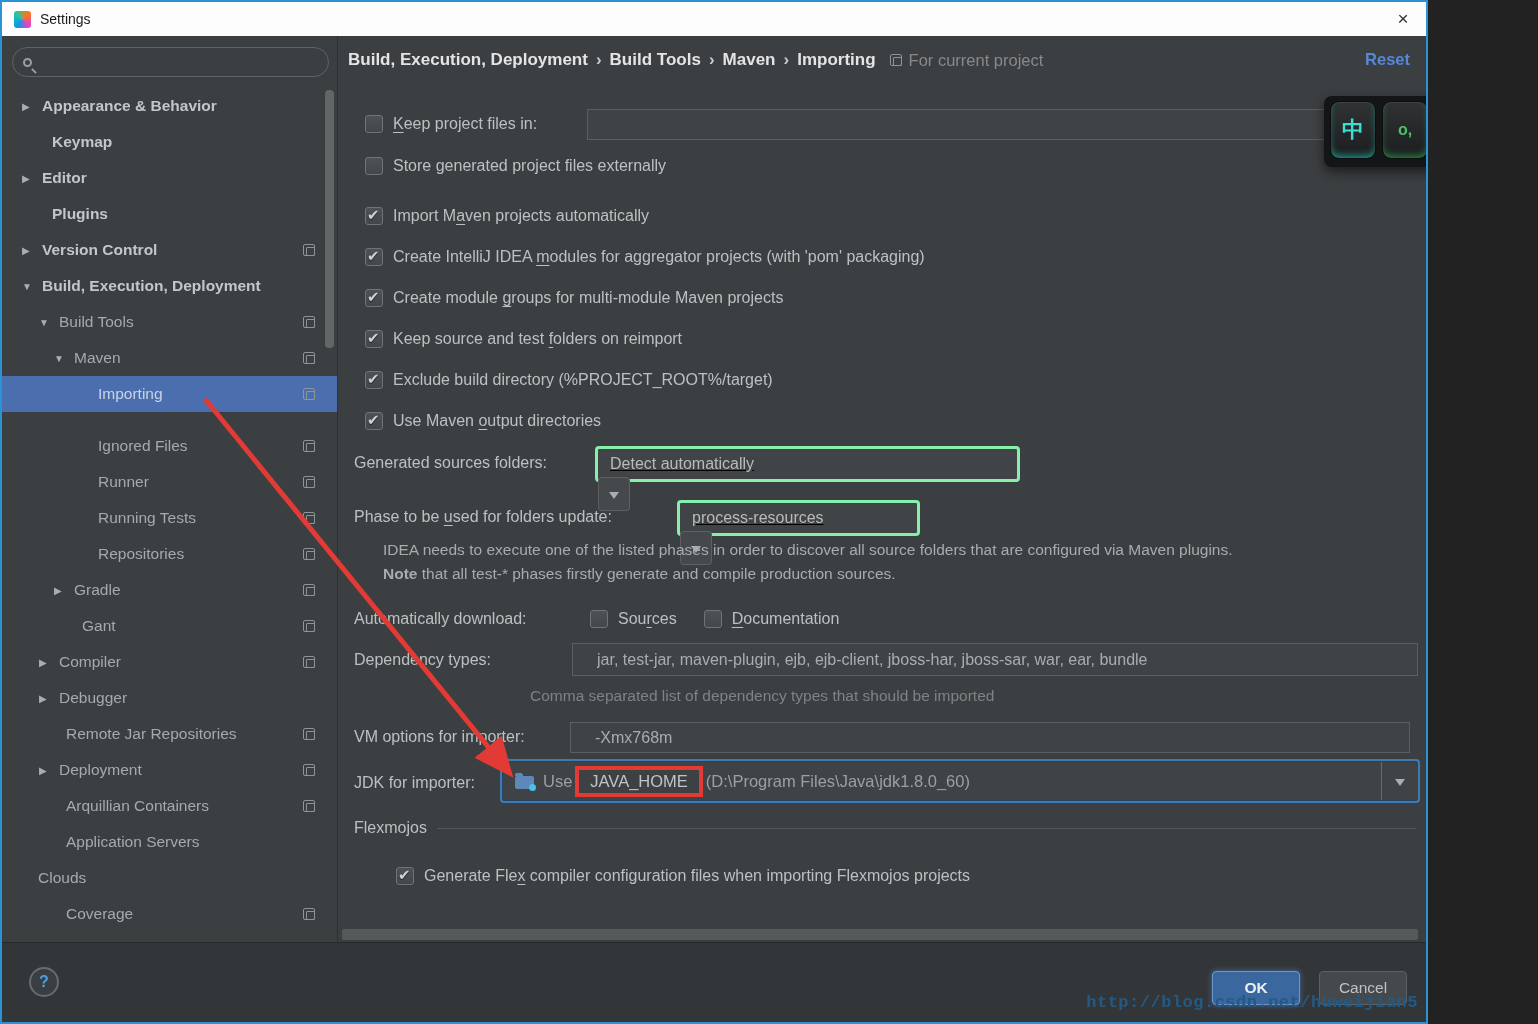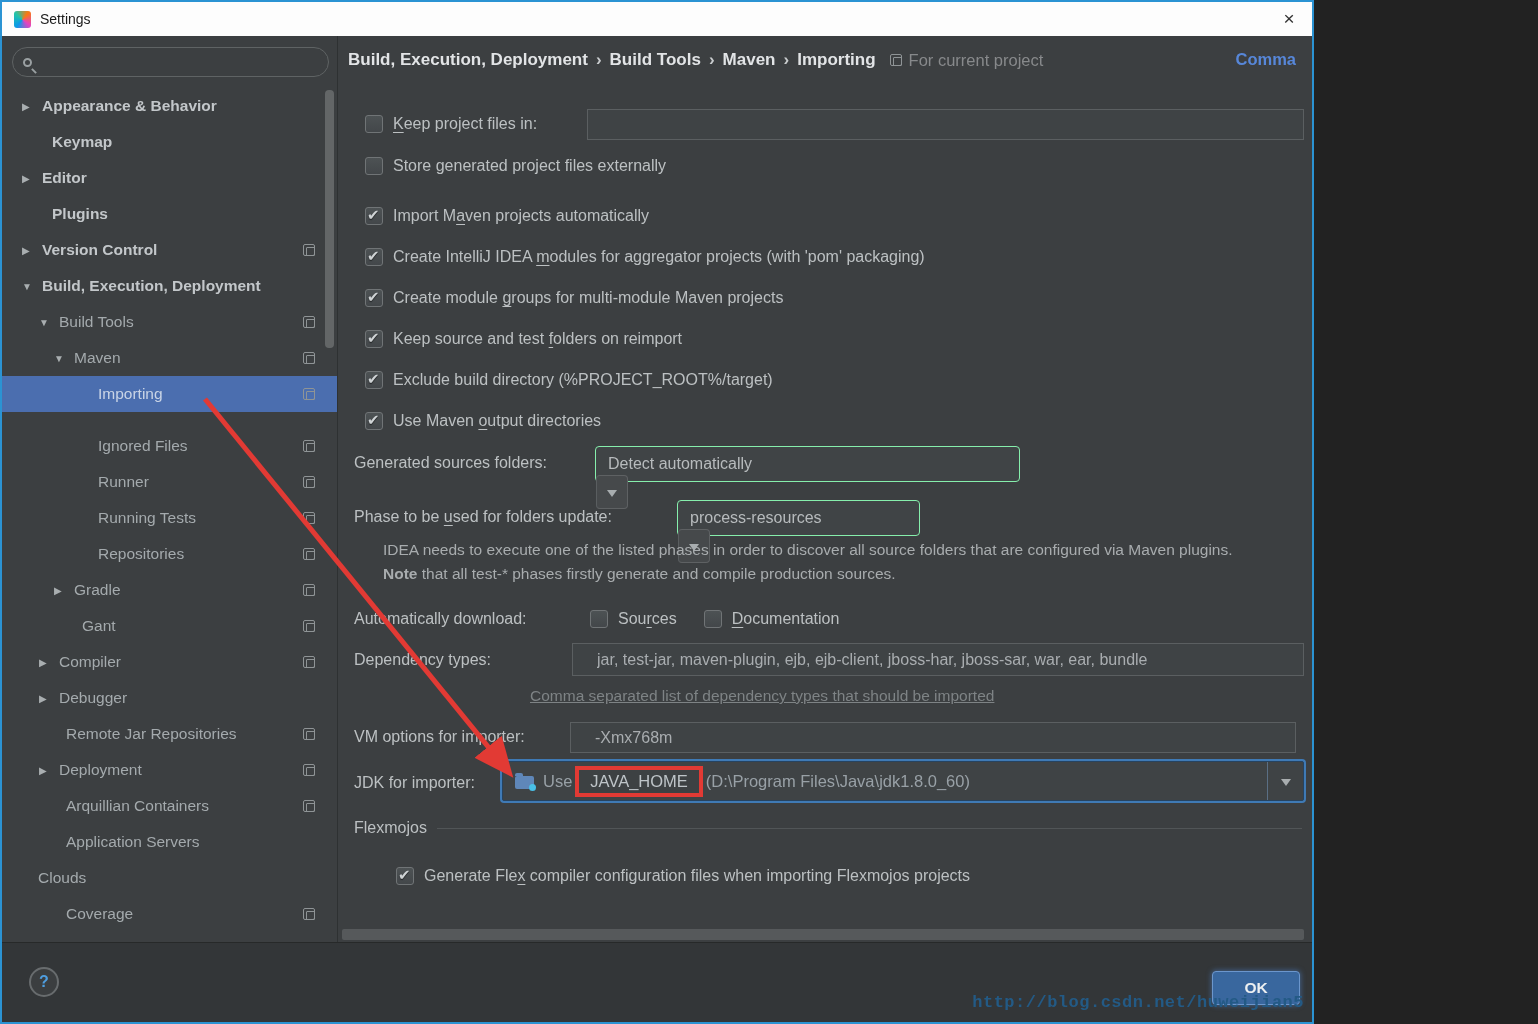--- a/index.html
+++ b/index.html
@@ -1,18 +1,18 @@
 <!DOCTYPE html>
 <html><head>
 <meta charset="utf-8">
 <style>
   html,body{margin:0;padding:0;background:#222;}
   *{box-sizing:border-box;}
   .app{
-    position:relative; width:1314px; height:1024px; overflow:hidden;
+    position:relative; width:1428px; height:1024px; overflow:hidden;
     font-family:"Liberation Sans","DejaVu Sans",sans-serif;
     background:#3C3F41;
     border:2px solid #2B93D3;
   }
   
   .titlebar{position:absolute;left:0;top:0;right:0;height:34px;background:#FDFDFD;display:flex;align-items:center;}
   .app-icon{width:17px;height:17px;margin-left:12px;border-radius:3px;
     background:conic-gradient(from 40deg,#f97a12,#e343c3,#0a9ae8,#23c4a8,#f97a12);flex:none;}
   .wtitle{margin-left:9px;font-size:14px;color:#1b1b1b;}
   .close{margin-left:auto;width:46px;height:34px;display:flex;align-items:center;justify-content:center;
@@ -42,26 +42,26 @@
   .scope-icon{margin:0 7px 0 14px;}
   .scope{color:#87898b;font-size:16.5px;}
   .reset{position:absolute;right:16px;top:14px;color:#5787D9;font-weight:700;font-size:16.5px;cursor:pointer;}
   .row{position:absolute;left:14px;right:10px;height:34px;display:flex;align-items:center;color:#BCC0C2;font-size:16px;}
   .mnlabel u{text-underline-offset:3px;}
   .cb{width:18px;height:18px;border:1px solid #707476;border-radius:3px;background:linear-gradient(#4d5254,#43474a);
     margin-right:10px;flex:none;position:relative;}
   .cb.checked::after{content:'\2714';position:absolute;left:1px;top:-2px;font-size:15px;color:#CFD3D5;text-shadow:0 1px 1px #1d1f20;}
   .tfield{position:absolute;height:31px;background:#3f4345;border:1px solid #5b5f61;color:#A9ADB0;font-size:16px;
     padding:0 24px;font-family:"Liberation Sans","DejaVu Sans",sans-serif;outline:none;}
-  .dd{position:absolute;height:36px;background:#404446;border:1px solid #86efac;border-radius:4px;display:flex;align-items:center;}
+  .dd{position:absolute;height:36px;background:#404446;border:3px solid #86efac;border-radius:4px;display:flex;align-items:center;text-decoration:underline;}
   .dd .val{flex:1;padding:0 12px;color:#B7BBBD;font-size:16px;}
   .dd .btn{width:32px;align-self:stretch;border-left:1px solid #5a5e60;display:flex;align-items:center;justify-content:center;}
   .tri{width:0;height:0;border:5px solid transparent;border-top:7px solid #A8ADAF;margin-top:7px;}
   .helptext{position:absolute;color:#A8ACAE;font-size:15.5px;}
-  .hint{position:absolute;color:#7E8385;font-size:15.5px;text-decoration:underline;}
+  .hint{position:absolute;color:#7E8385;font-size:15.5px;}
   .jdkcombo{position:absolute;left:162px;right:8px;top:725px;height:40px;background:#3f4345;border:1px solid #27435f;
     box-shadow:0 0 0 2px #3f7ab5;border-radius:2px;display:flex;align-items:center;padding-left:12px;}
   .folder-icon{width:19px;height:13px;background:#5F87B9;border-radius:2px;position:relative;flex:none;margin-right:9px;margin-top:2px;}
   .folder-icon::before{content:'';position:absolute;left:0;top:-3px;width:8px;height:3px;background:#5F87B9;border-radius:2px 2px 0 0;}
   .folder-icon::after{content:'';position:absolute;right:-2px;bottom:-2px;width:7px;height:7px;border-radius:50%;background:#49c0e8;}
   .jdk-text{color:#98A0A6;font-size:16.5px;display:flex;align-items:center;}
   .red-box{display:inline-flex;align-items:center;border:4px solid #E23A34;padding:2px 11px;margin:0 3px;color:#BEC4C8;background:rgba(60,63,65,.4);}
   .jdk-btn{margin-left:auto;width:36px;align-self:stretch;border-left:1px solid #5a6f85;display:flex;align-items:center;justify-content:center;}
   .group-line{flex:1;height:1px;background:#515557;margin-left:10px;}
   .hbar{position:absolute;left:2px;right:8px;top:893px;height:11px;background:#595c5e;border-radius:2px;opacity:.9;}
@@ -211,21 +211,21 @@
           <span class="crumb">Build, Execution, Deployment</span>
           <span class="sep">›</span>
           <span class="crumb">Build Tools</span>
           <span class="sep">›</span>
           <span class="crumb">Maven</span>
           <span class="sep">›</span>
           <span class="crumb">Importing</span>
           <span class="stack-icon scope-icon"></span>
           <span class="scope">For current project</span>
         </div>
-      <span class="reset">Comma</span>
+      <span class="reset">Reset</span>
     </div>
 
     <div class="row" style="top:71px;left:25px;">
       <span class="cb"></span>
       <span class="mnlabel"><u>K</u>eep project files in:</span>
     </div>
     <input class="tfield" style="left: 247px; right: 8px; top: 73px;" value="">
 
     <div class="row" style="top:113px;left:25px;">
       <span class="cb"></span>

